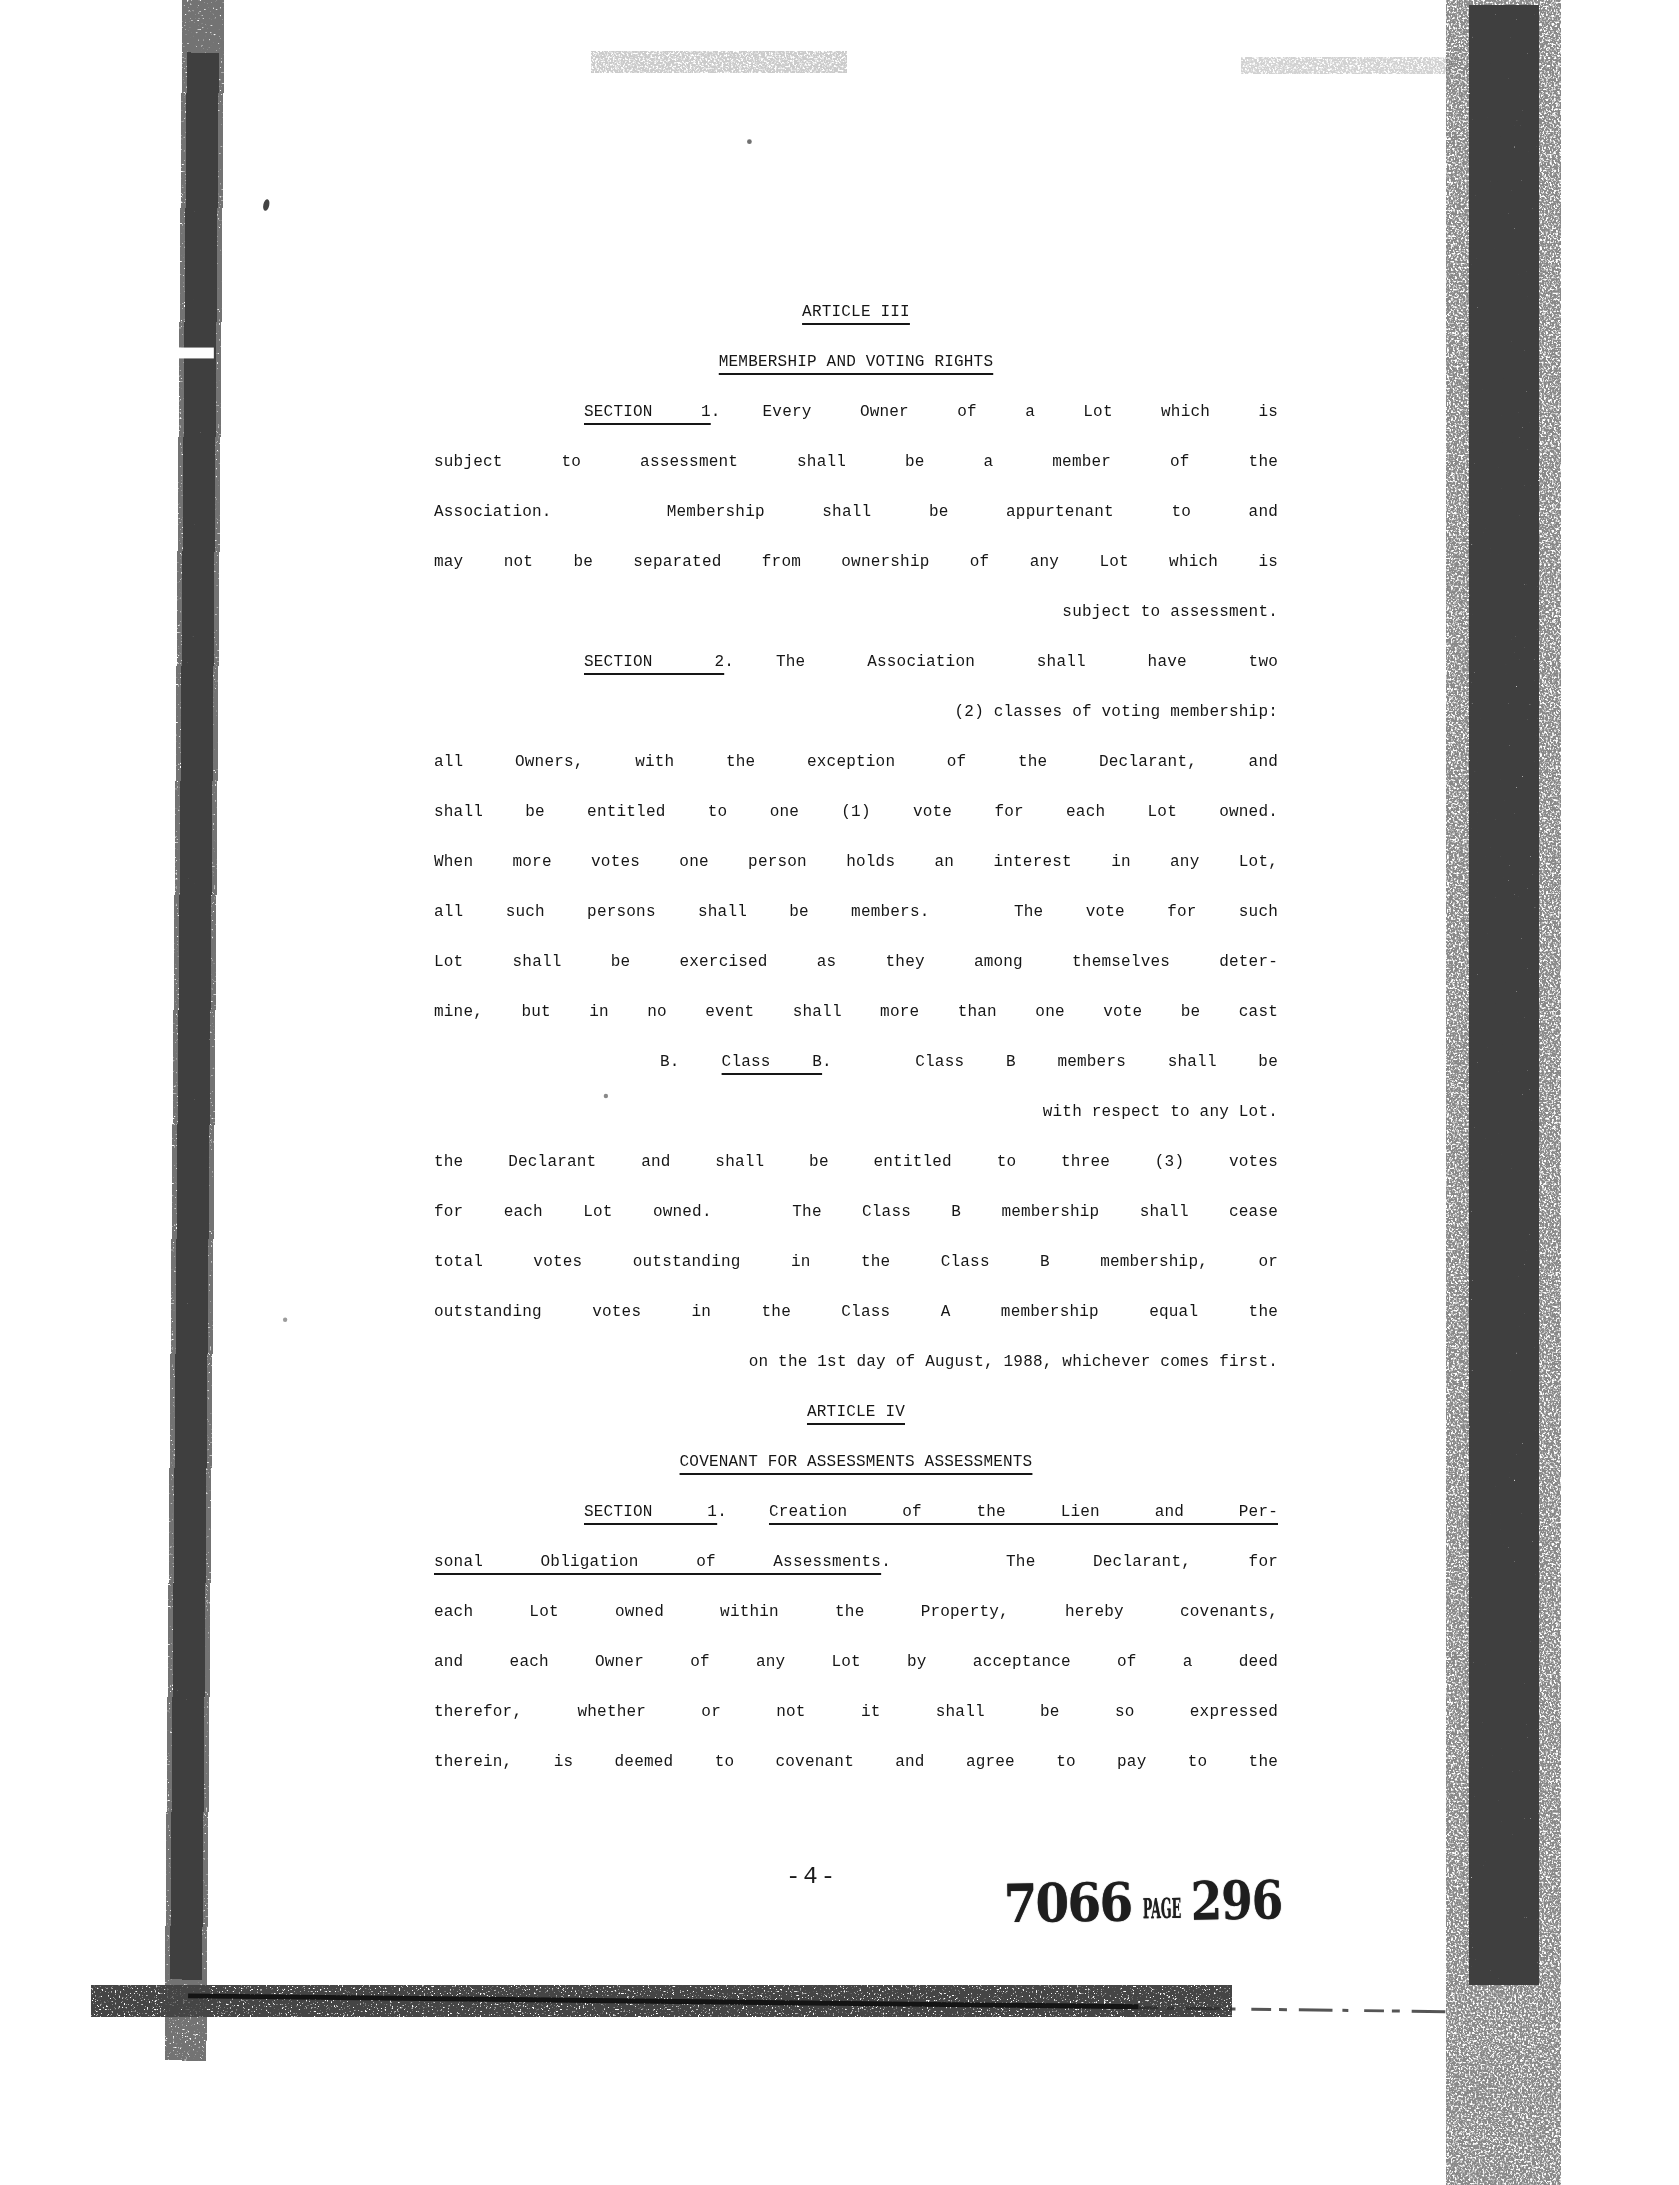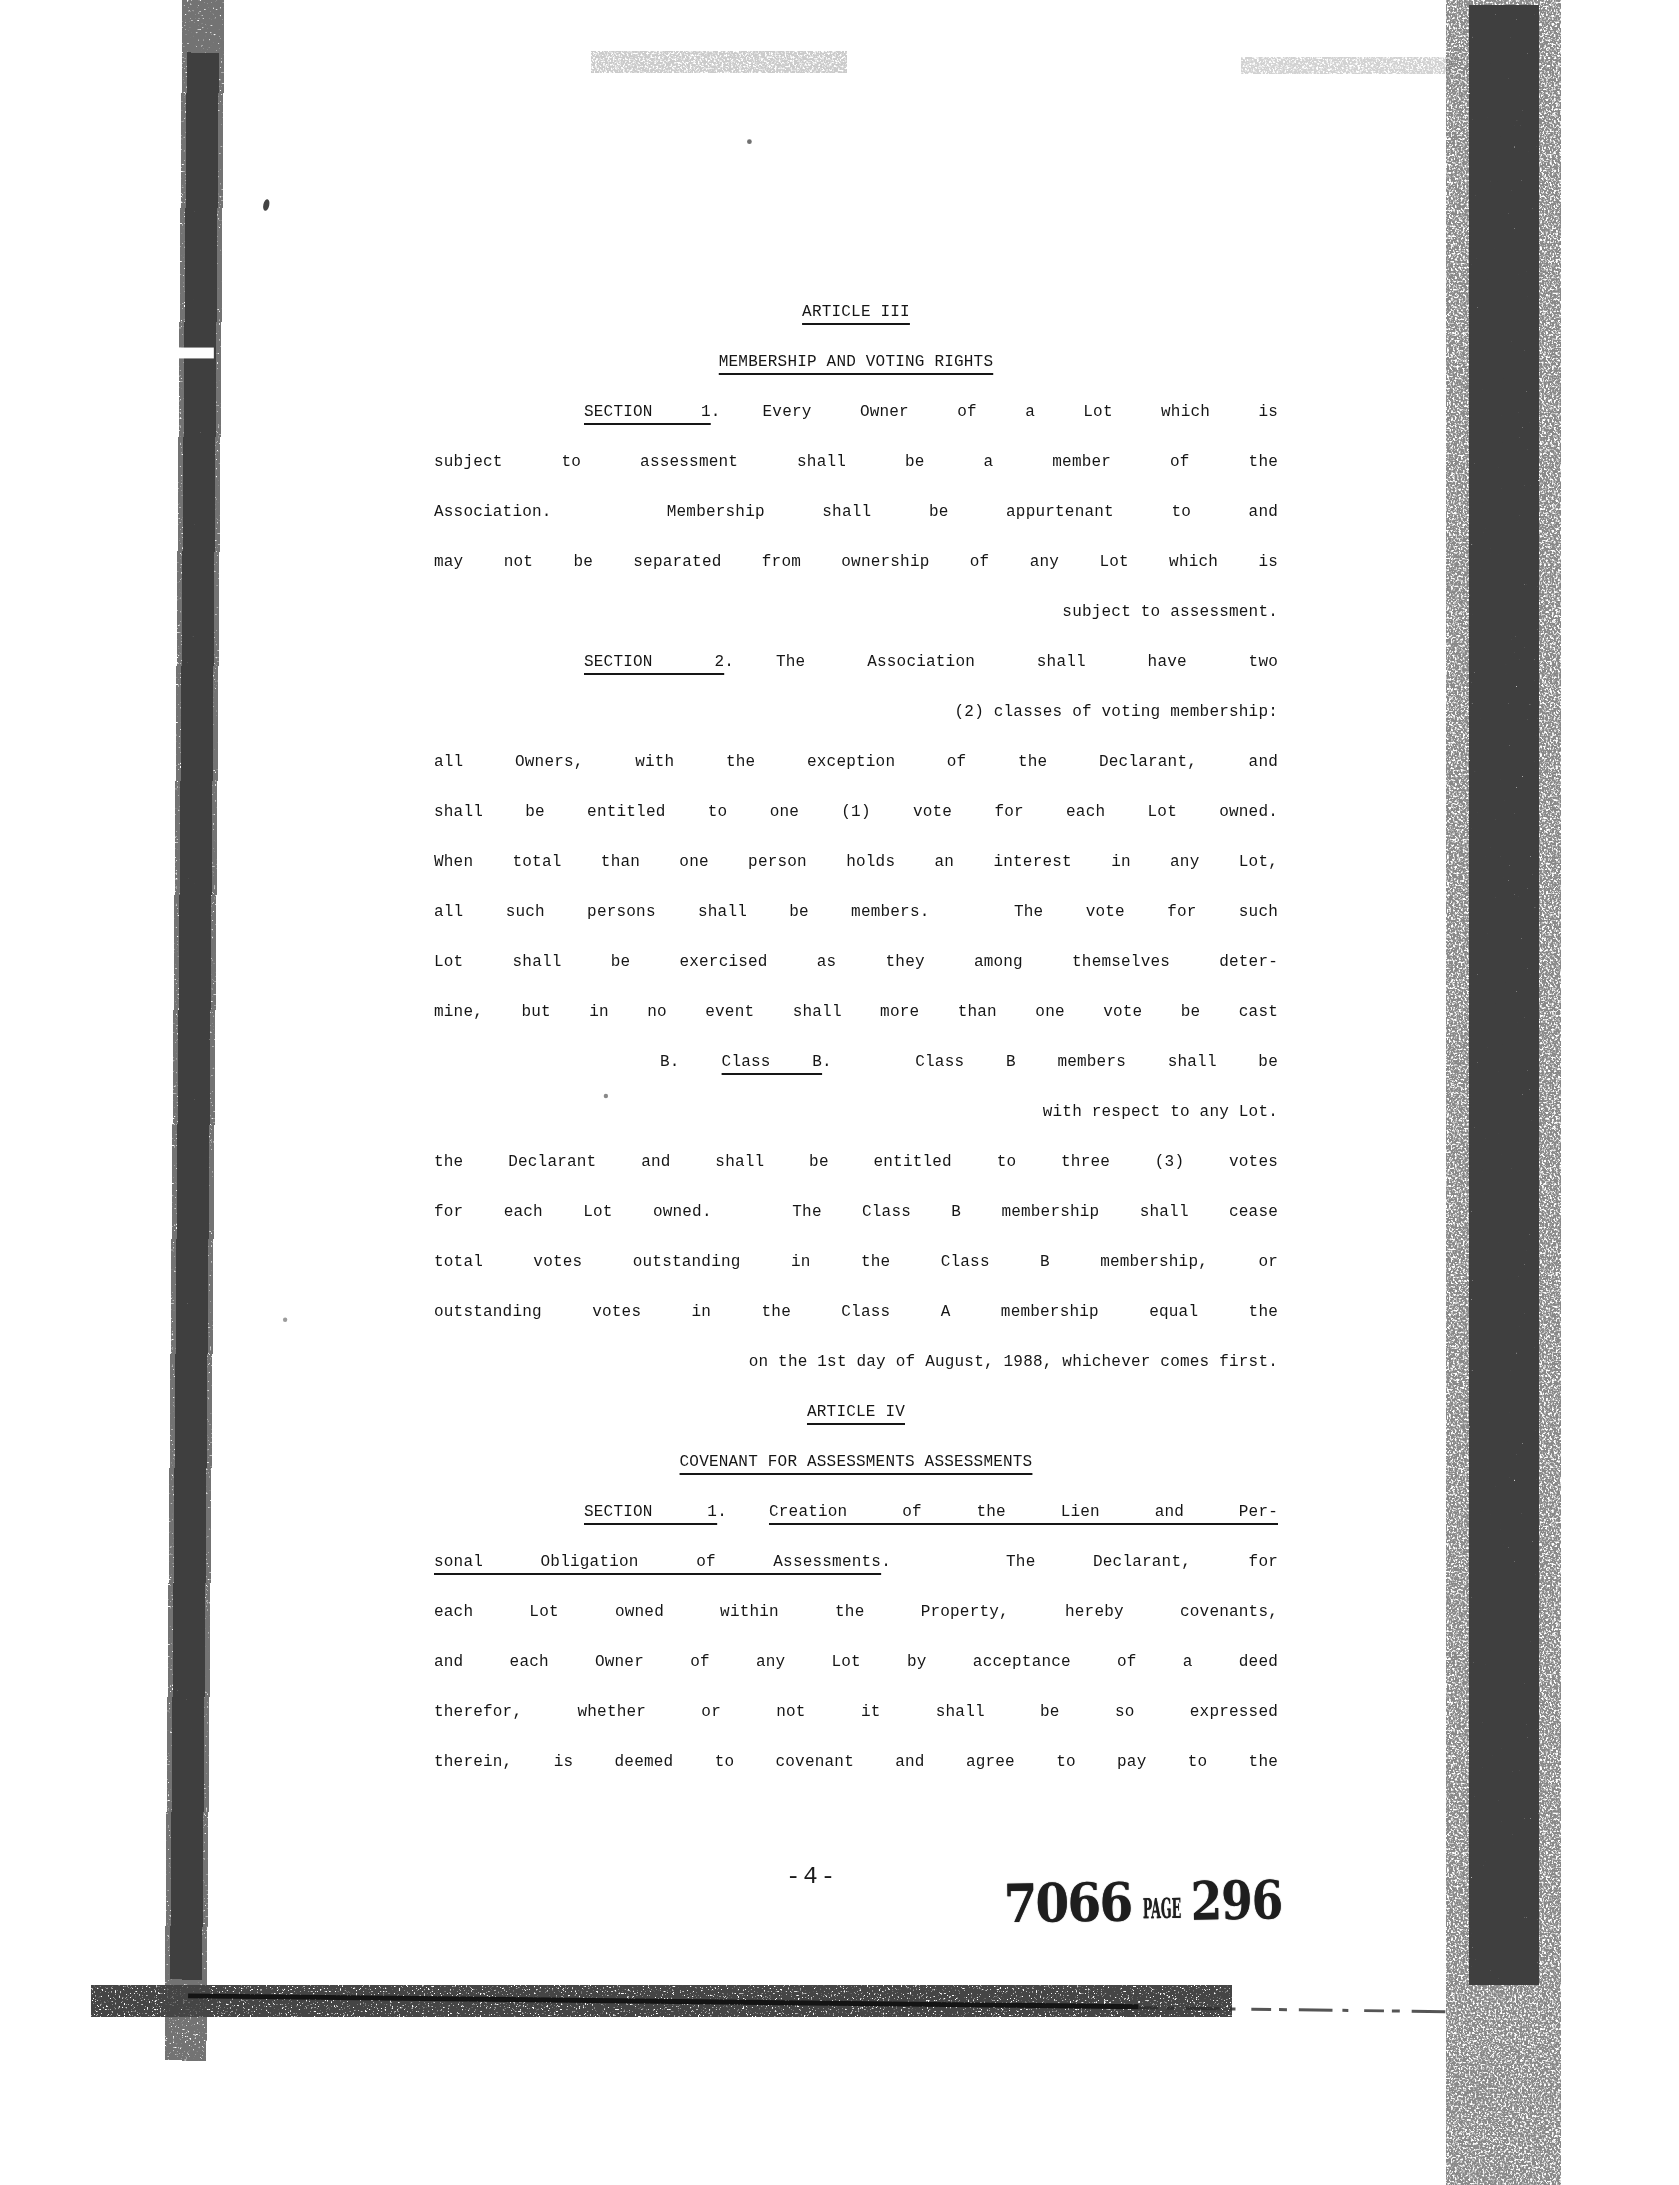--- a/index.html
+++ b/index.html
@@ -104,21 +104,21 @@
       <div class="line center"><span class="u">MEMBERSHIP AND VOTING RIGHTS</span></div>
       <div class="line justify ind-1"><span class="u">SECTION 1</span><span>.</span><span class="tab"></span><span>Every Owner of a Lot which is</span></div>
       <div class="line justify"><span>subject to assessment shall be a member of the</span></div>
       <div class="line justify"><span>Association.&nbsp; Membership shall be appurtenant to and</span></div>
       <div class="line justify"><span>may not be separated from ownership of any Lot which is</span></div>
       <div class="line left"><span>subject to assessment.</span></div>
       <div class="line justify ind-1"><span class="u">SECTION 2</span><span>.</span><span class="tab"></span><span>The Association shall have two</span></div>
       <div class="line left"><span>(2) classes of voting membership:</span></div>
       <div class="line justify"><span>all Owners, with the exception of the Declarant, and</span></div>
       <div class="line justify"><span>shall be entitled to one (1) vote for each Lot owned.</span></div>
-      <div class="line justify"><span>When total than one person holds an interest in any Lot,</span></div>
+      <div class="line justify"><span>When more votes one person holds an interest in any Lot,</span></div>
       <div class="line justify"><span>all such persons shall be members.&nbsp; The vote for such</span></div>
       <div class="line justify"><span>Lot shall be exercised as they among themselves deter-</span></div>
       <div class="line justify"><span>mine, but in no event shall more than one vote be cast</span></div>
       <div class="line justify ind-2"><span>B.</span><span class="tab"></span><span class="u">Class B</span><span>.&nbsp; Class B members shall be</span></div>
       <div class="line left"><span>with respect to any Lot.</span></div>
       <div class="line justify"><span>the Declarant and shall be entitled to three (3) votes</span></div>
       <div class="line justify"><span>for each Lot owned.&nbsp; The Class B membership shall cease</span></div>
       <div class="line justify"><span>total votes outstanding in the Class B membership, or</span></div>
       <div class="line justify"><span>outstanding votes in the Class A membership equal the</span></div>
       <div class="line left"><span>on the 1st day of August, 1988, whichever comes first.</span></div>

